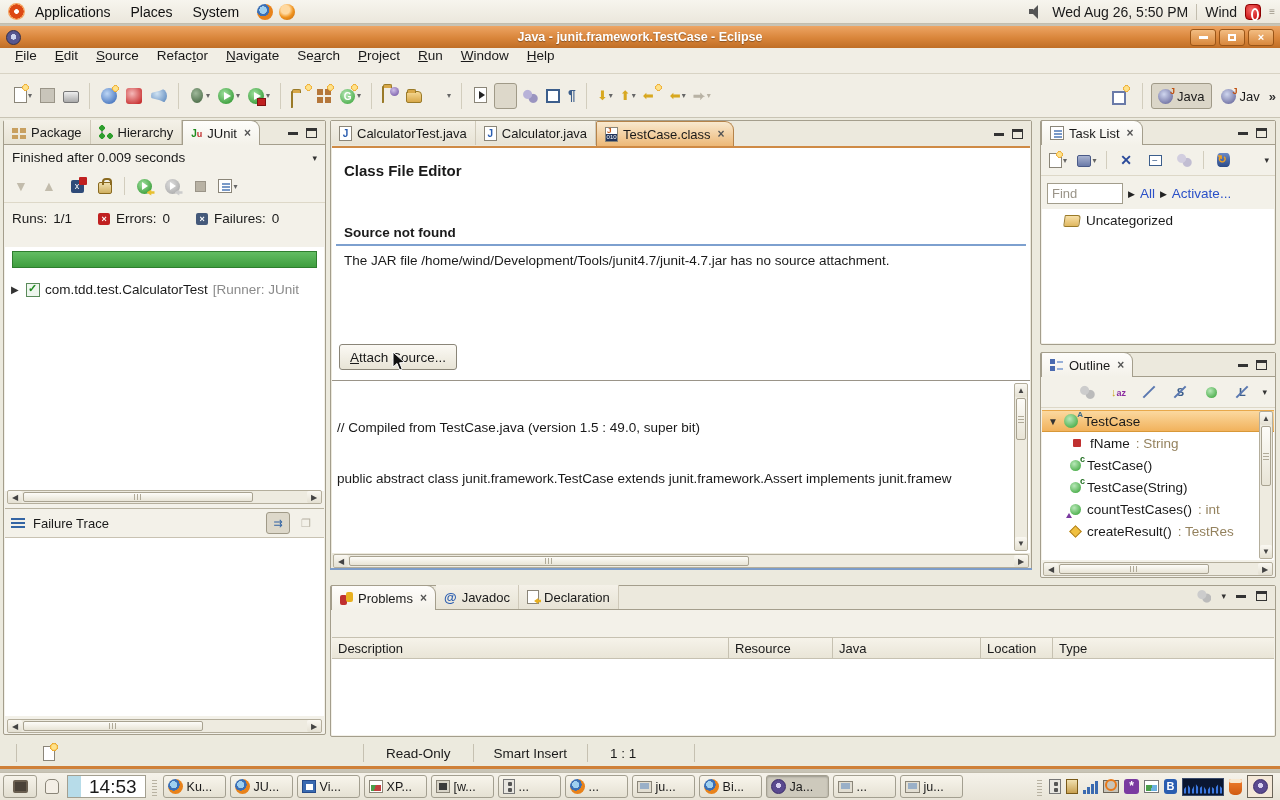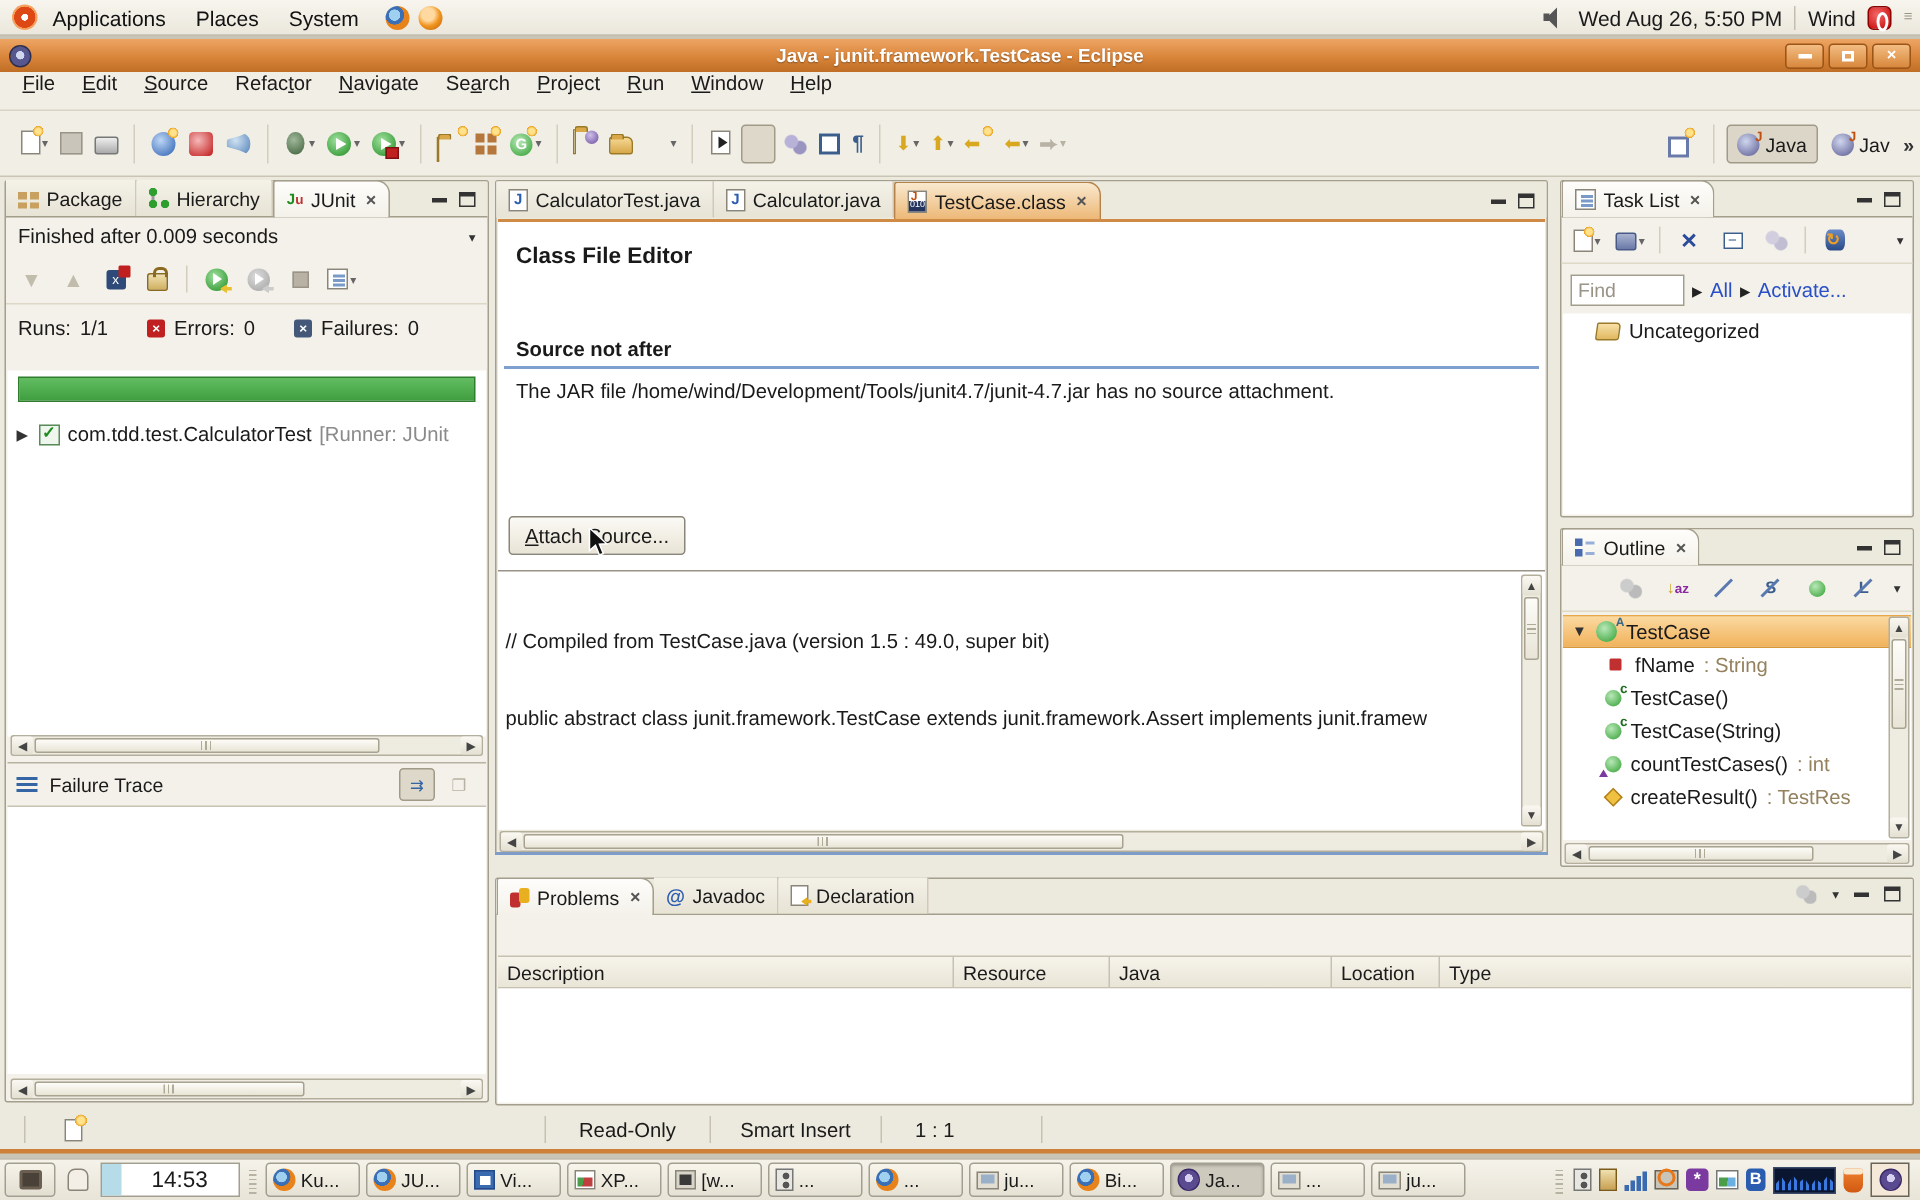--- a/index.html
+++ b/index.html
@@ -213,21 +213,21 @@
 .win-edge-r{position:absolute;right:0;top:26px;width:2px;height:742px;background:#cf8038}
 .win-edge-b{position:absolute;left:0;top:766px;width:1280px;height:3px;background:#cf8038}
 
 
 .taskbar{position:absolute;top:772px;left:0;width:1280px;height:28px;background:linear-gradient(#f5f2ea,#e8e4d7);border-top:1px solid #c2bdae;display:flex;align-items:center;padding:0 3px;gap:4px}
 .sd-btn{width:34px;height:23px;border:1px solid #a39f90;border-radius:3px;background:linear-gradient(#f6f3ea,#e2ded0);display:flex;align-items:center;justify-content:center}
 .sd-ic{width:15px;height:13px;background:#4a4238;border:2px solid #6a5f50;border-radius:2px}
 .hand-ic{width:14px;height:15px;background:#f4efe6;border:1px solid #8a8578;border-radius:5px 5px 2px 2px;margin:0 4px}
 .clockbox{display:flex;align-items:center;height:23px;border:1px solid #a39f90;background:#fff}
 .clockblue{width:13px;height:100%;background:#b7dce9}
-.clocktxt{padding:0 20px;font-size:15px}
+.clocktxt{padding:0 8px;font-size:19px}
 .tgrip{width:5px;height:18px;background:repeating-linear-gradient(0deg,#b8b2a2 0 1px,transparent 1px 3px);margin:0 2px}
 .wb{flex:0 0 63px;height:23px;border:1px solid #a39f90;border-radius:3px;background:linear-gradient(#f8f5ec,#e5e1d3);display:flex;align-items:center;gap:4px;padding:0 4px;font-size:12.5px;overflow:hidden;white-space:nowrap}
 .wb.pressed{background:#cdc9bc;box-shadow:inset 0 1px 2px rgba(0,0,0,.25)}
 .wi{flex:0 0 auto}
 .i-ffx{width:15px;height:15px;border-radius:50%;background:radial-gradient(circle at 38% 38%,#9fd0f0 0 26%,#3b6fb5 28% 44%,#e8821a 46% 72%,#c35710 100%)}
 .i-comp{width:15px;height:12px;background:#e2ded2;border:1px solid #8a8578;position:relative}
 .i-comp:after{content:"";position:absolute;left:2px;top:1px;right:2px;bottom:3px;background:#9ab0c8}
 .i-win{width:14px;height:13px;background:#3a6ab0;border:1px solid #24498a;position:relative}
 .i-win:after{content:"";position:absolute;left:3px;top:3px;width:7px;height:6px;background:#fff}
 .i-img{width:14px;height:13px;background:#fff;border:1px solid #8a8578;position:relative}
@@ -560,21 +560,21 @@
           <span>TestCase.class</span>
           <span class="closex">×</span>
         </div>
       <div class="mmbtns">
           <span class="mm-min"></span>
           <span class="mm-max"></span>
         </div>
     </div>
     <div class="ed-body">
       <div class="ed-head">Class File Editor</div>
-      <div class="ed-sub">Source not after</div>
+      <div class="ed-sub">Source not found</div>
       <div class="blue-rule"></div>
       <div class="ed-msg">The JAR file /home/wind/Development/Tools/junit4.7/junit-4.7.jar has no source attachment.</div>
       <div class="attach-btn">
           <span><span class="mn-u">A</span><span>ttach Source...</span></span>
         </div>
       <svg class="cursor-svg" width="16" height="20" viewBox="0 0 16 20">
           <polygon points="1,0 1,15 5,11.5 7.6,18 10.2,17 7.6,10.8 12.5,10.5" fill="#111" stroke="#fff" stroke-width="1"></polygon>
         </svg>
       <div class="codearea">
         <div class="codelines">
@@ -755,21 +755,21 @@
           <span>Declaration</span>
         </div>
       <div class="mmbtns" style="gap:10px">
         <span class="dots2 gray" style="width:14px;height:14px"></span>
         <span style="font-size:9px;color:#333">▾</span>
         <span class="mm-min"></span>
         <span class="mm-max"></span>
       </div>
     </div>
     <div class="pb-header" style="top:51px">
-      <div class="pb-col" style="width:304px">
+      <div class="pb-col" style="width:397px">
           <span>Description</span>
         </div>
       <div class="pb-col" style="width:104px">
           <span>Resource</span>
         </div>
       <div class="pb-col" style="width:148px">
           <span>Java</span>
         </div>
       <div class="pb-col" style="width:72px">
           <span>Location</span>

